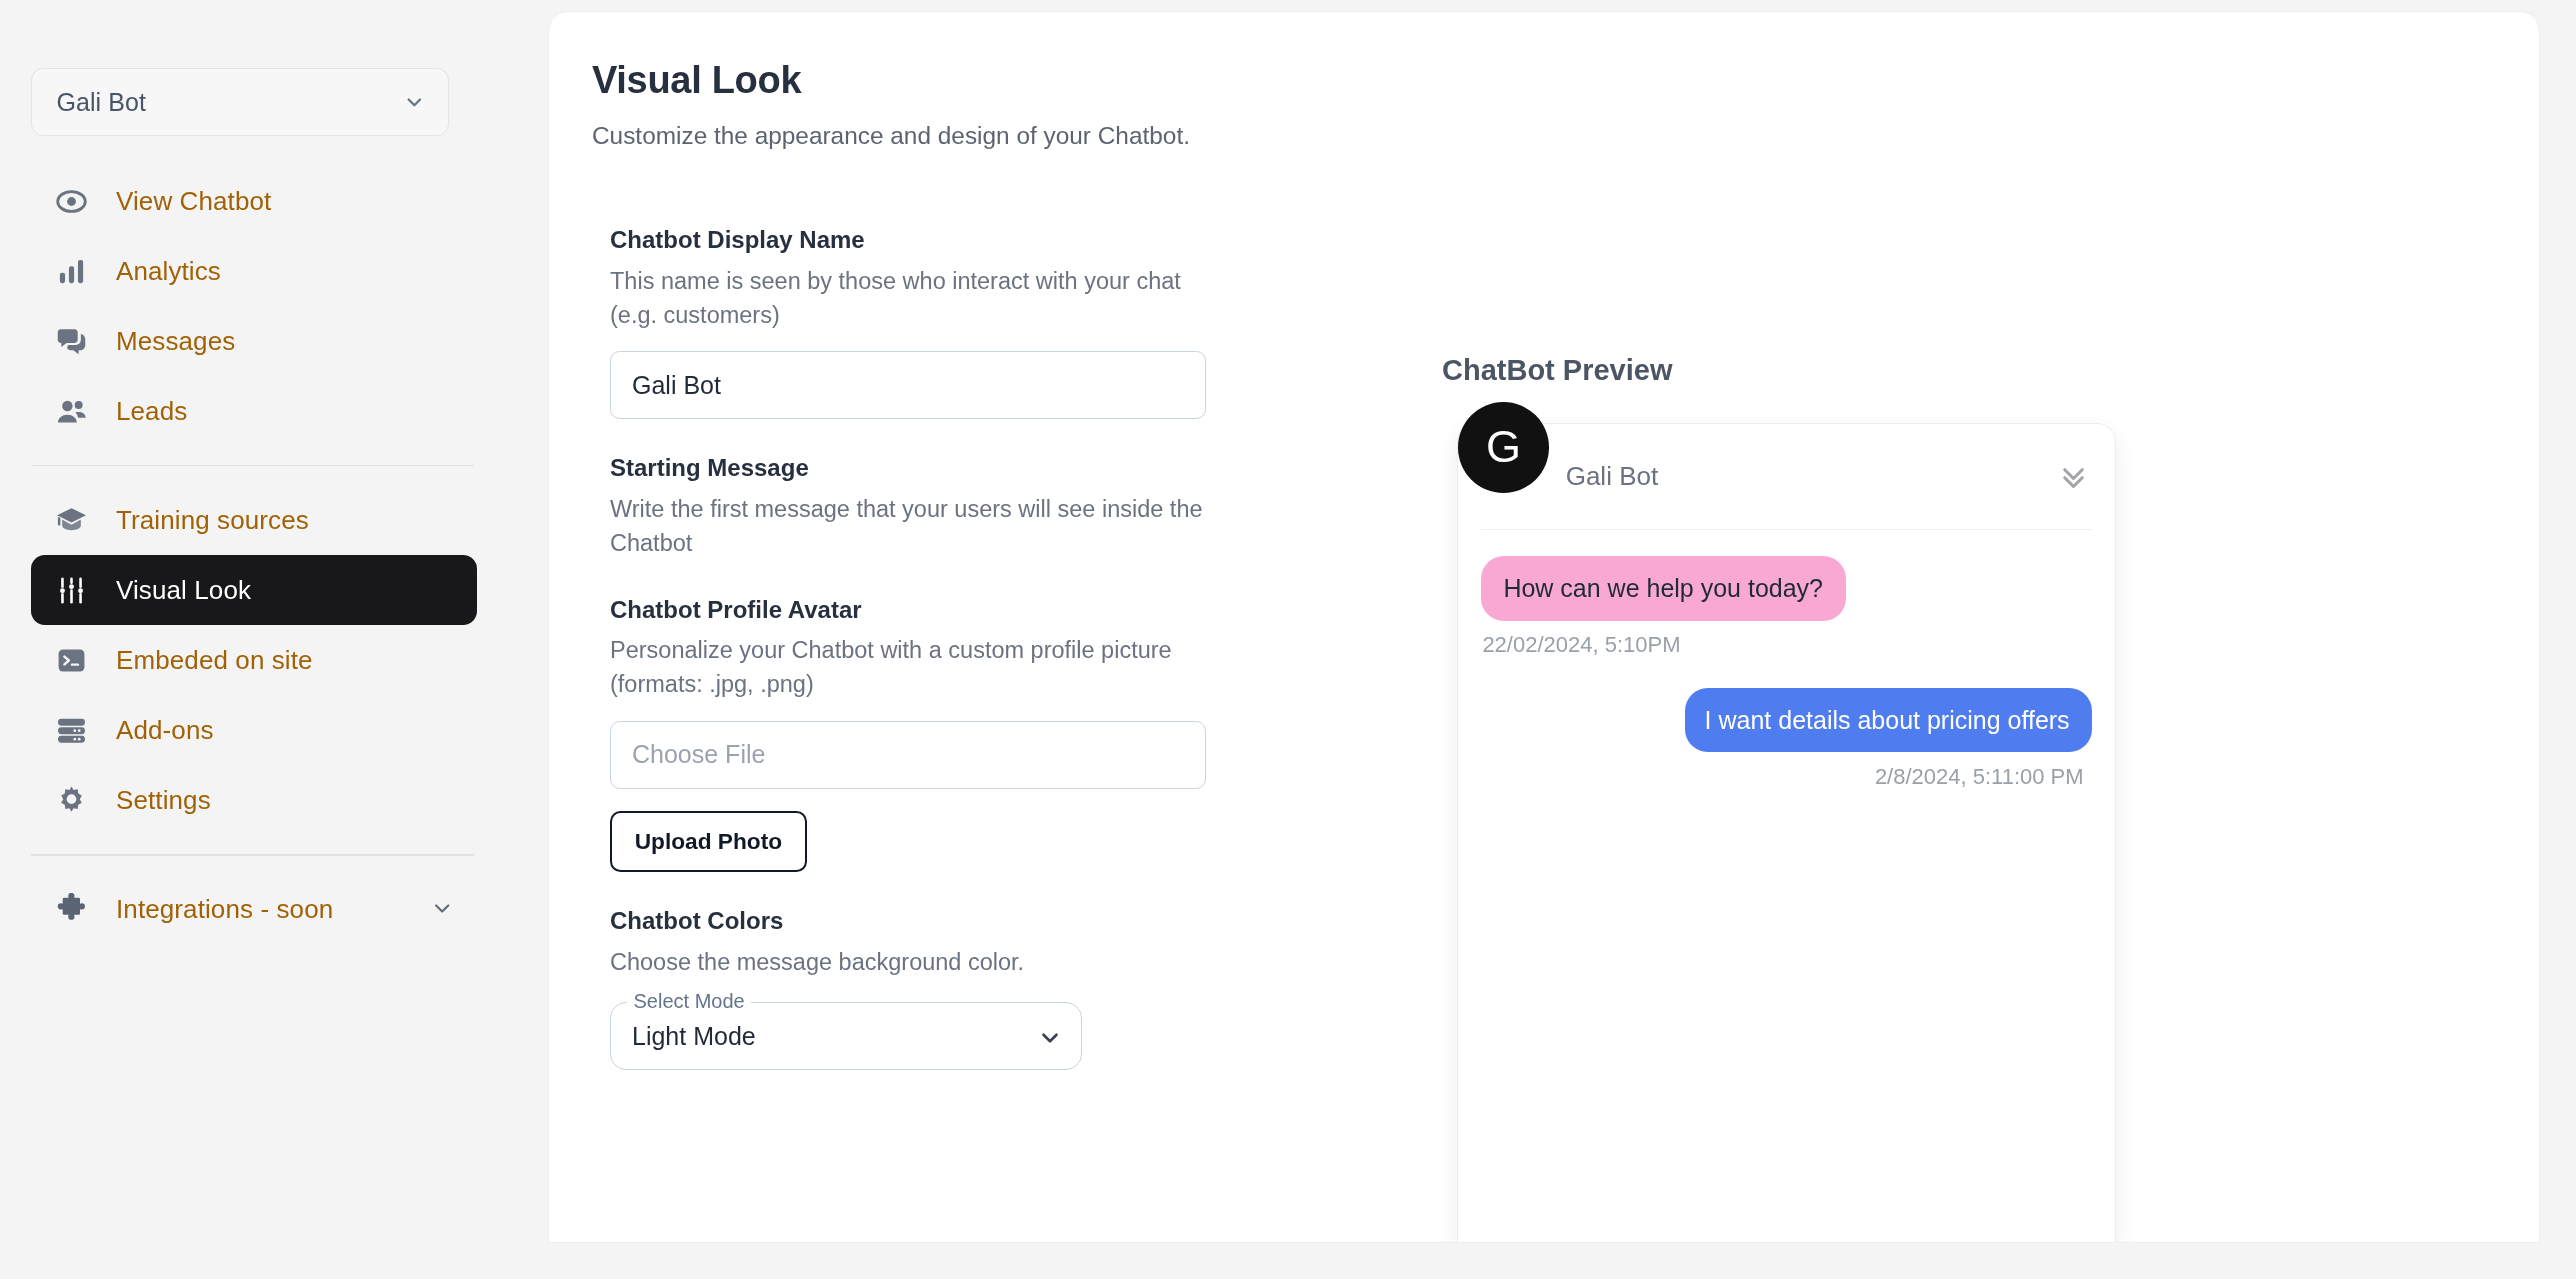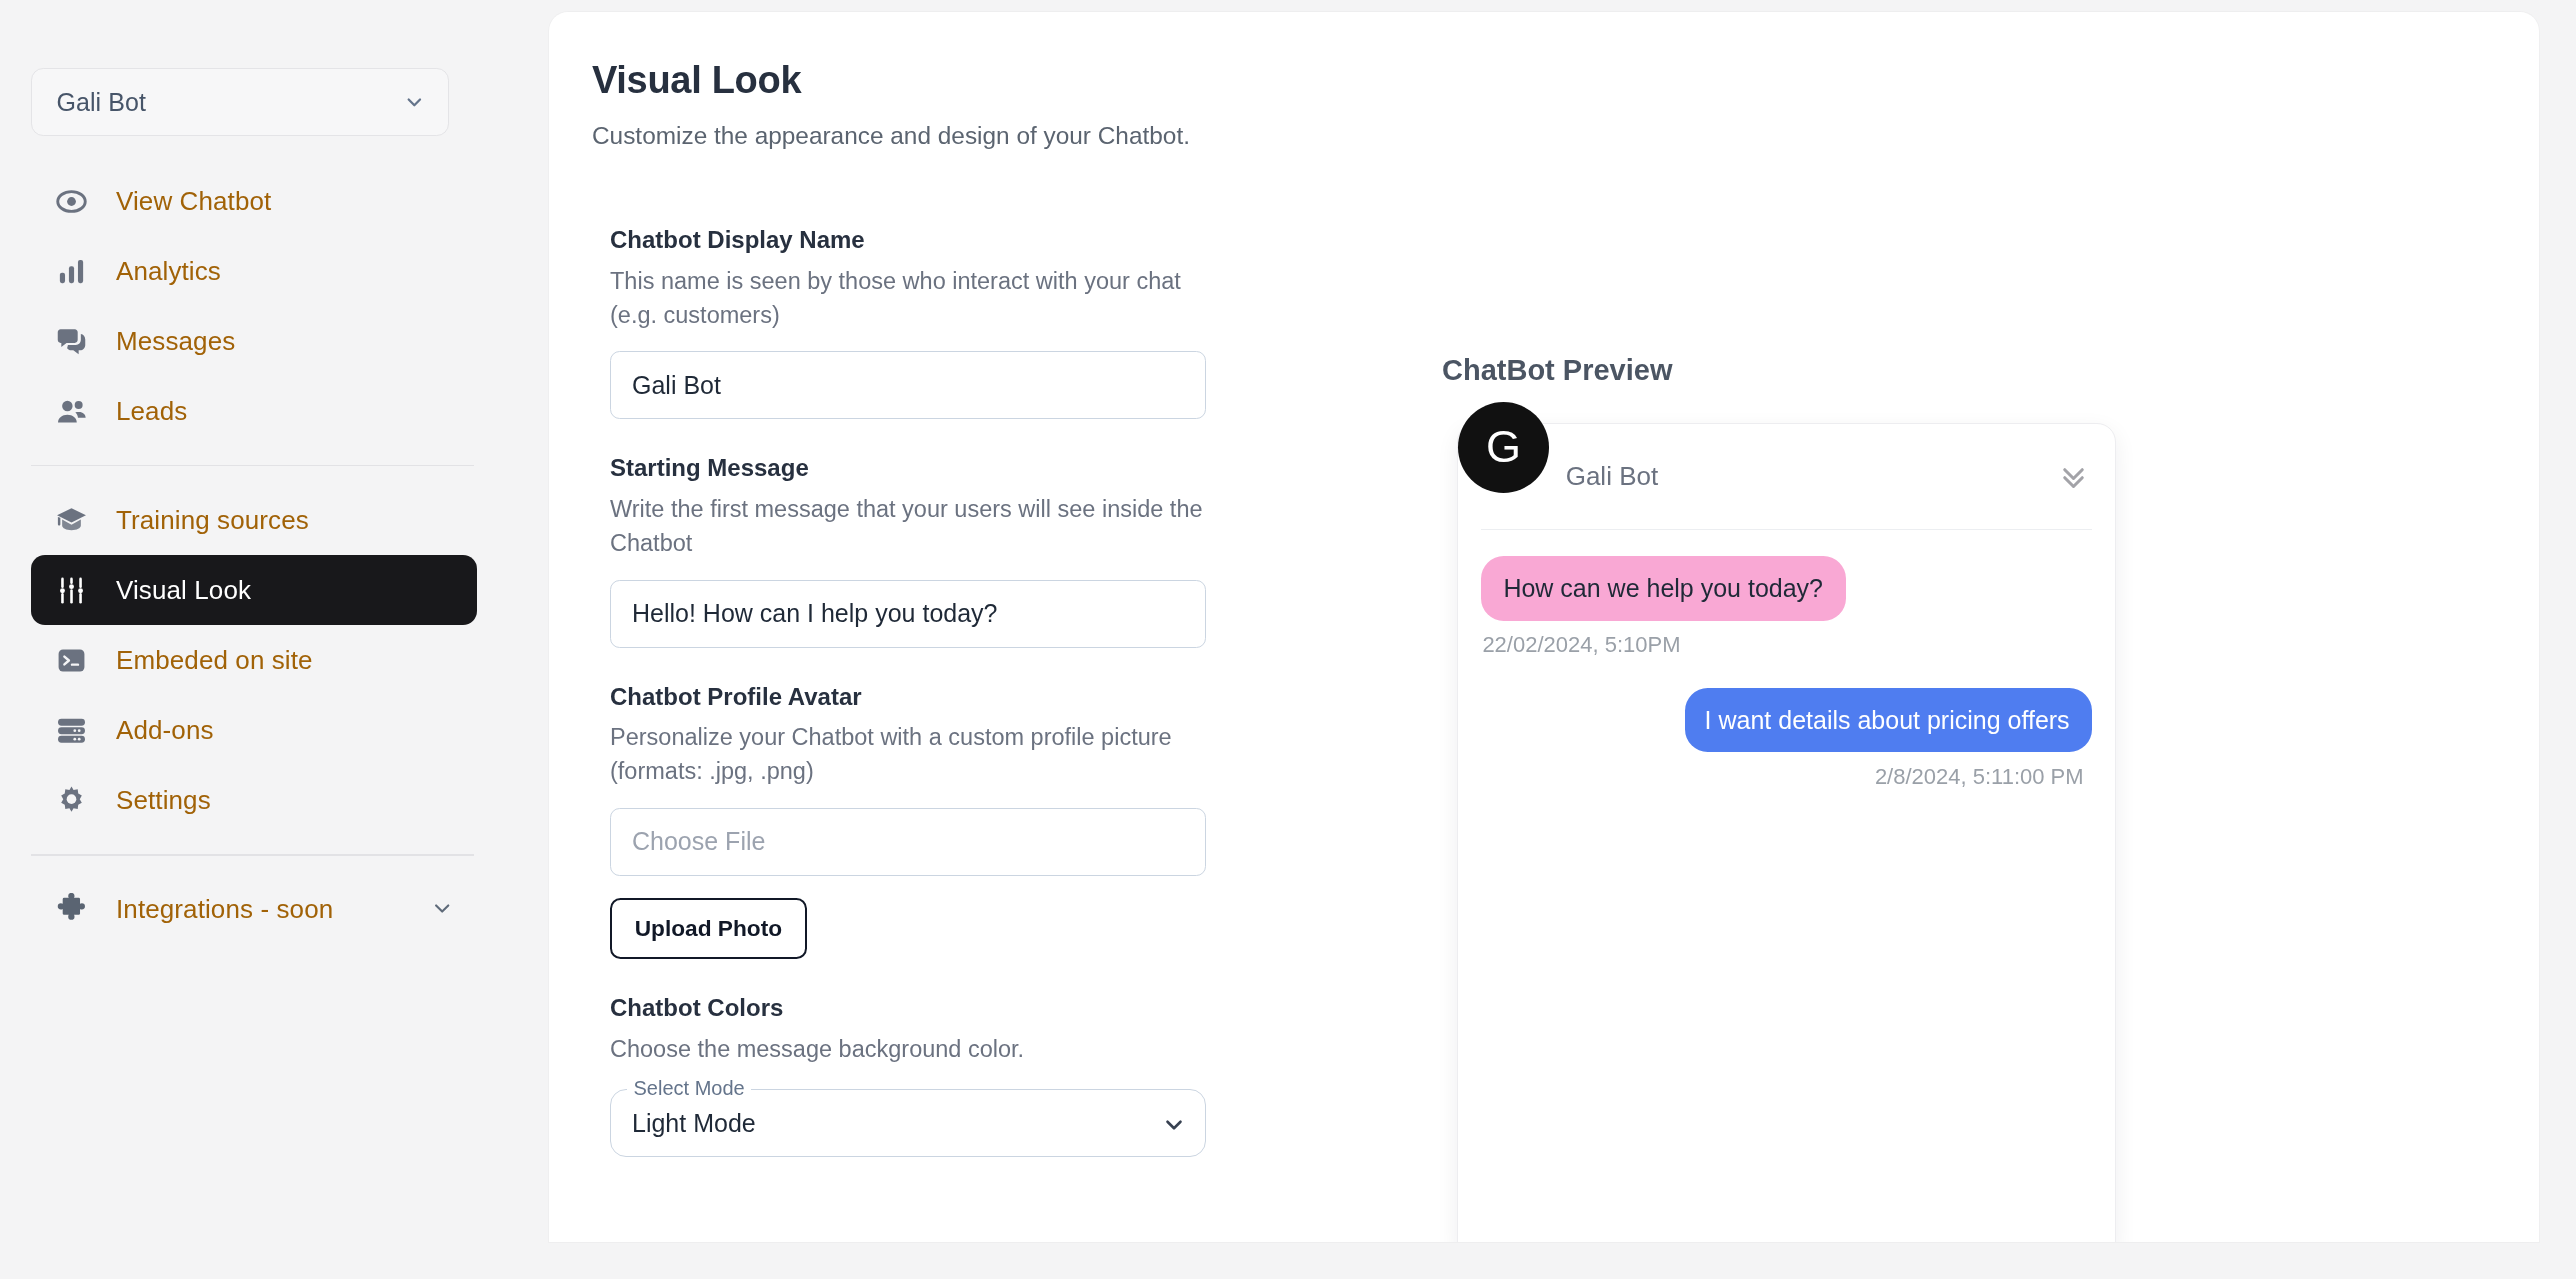--- a/index.html
+++ b/index.html
@@ -118,21 +118,21 @@
     border: 2.2px solid #111827;
     border-radius: 10.5px;
     background: #fff;
     font-size: 22.7px; font-weight: bold; color: #111827;
     cursor: pointer;
     margin-top: 22.7px;
   }
   
   .f-select-wrap {
     position: relative;
-    width: 596px; height: 68px;
+    width: 472px; height: 68px;
     margin-top: 22.7px;
   }
   .f-select {
     position: absolute; inset: 0;
     border: 1.3px solid #cbd5e1;
     border-radius: 16px;
     display: flex; align-items: center;
     justify-content: space-between;
     padding: 0 21px;
     background: #fff;
@@ -361,21 +361,20 @@
 
     <div class="f-block">
       <div class="f-label">Chatbot Display Name</div>
       <div class="f-help">This name is seen by those who interact with your chat (e.g. customers)</div>
       <div class="f-input">Gali Bot</div>
     </div>
 
     <div class="f-block">
       <div class="f-label">Starting Message</div>
       <div class="f-help">Write the first message that your users will see inside the Chatbot</div>
-      <div class="f-input">Hello! How can I help you today?</div>
     </div>
 
     <div class="f-block">
       <div class="f-label">Chatbot Profile Avatar</div>
       <div class="f-help">Personalize your Chatbot with a custom profile picture (formats: .jpg, .png)</div>
       <div class="f-input ph">Choose File</div>
       <div id="upload-btn">Upload Photo</div>
     </div>
 
     <div class="f-block">

